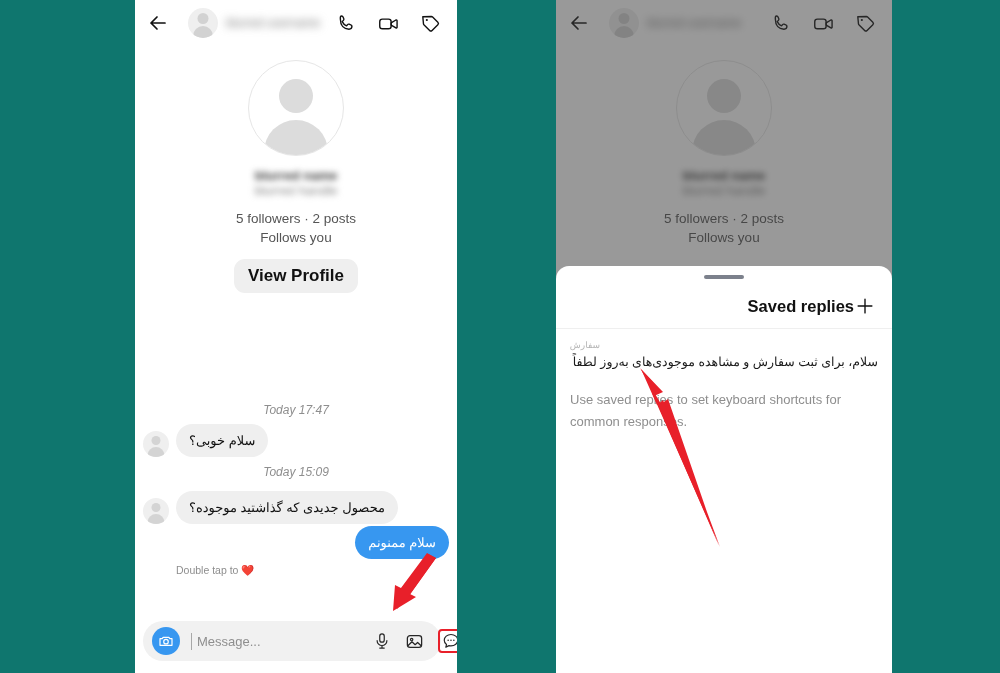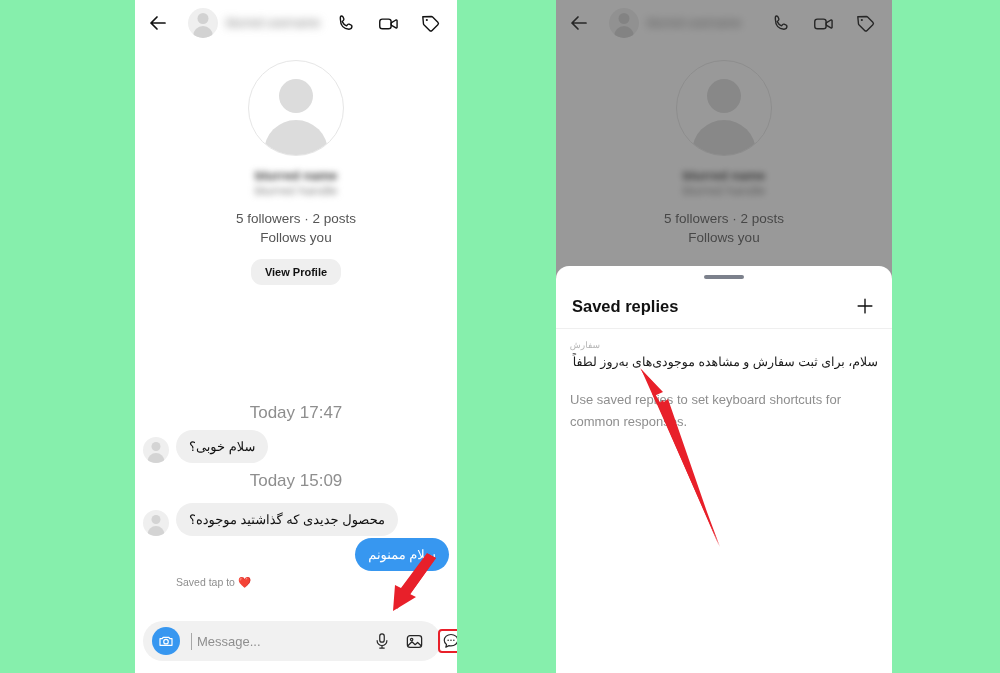--- a/index.html
+++ b/index.html
@@ -2,21 +2,21 @@
 <html><head>
 <meta charset="utf-8">
 <style>
   * { box-sizing: border-box; margin: 0; padding: 0; }
   html, body {
     width: 1000px; height: 673px;
     background: #fff;
     font-family: "Liberation Sans", sans-serif;
     overflow: hidden;
   }
-  #root { position: relative; width: 1000px; height: 673px; background: #86efac; }
+  #root { position: relative; width: 1000px; height: 673px; background: #0f766e; }
 
   
   .panel { position: absolute; top: 0; height: 673px; background: #fff; overflow: hidden; }
   #panel-left  { left: 135px; width: 322px; }
   #panel-right { left: 556px; width: 336px; }
 
   
   .chat-header {
     position: relative; height: 46px;
     display: flex; align-items: center; padding: 0 10px;
@@ -64,27 +64,27 @@
   .blur-name {
     margin-top: 12px; font-size: 13px; line-height: 15px;
     color: #6d6d6d; filter: blur(3.4px); user-select: none;
   }
   .blur-name .l1 { font-weight: bold; color: #3a3a3a; }
   .blur-name .l2 { color: #8a8a8a; }
   .meta { margin-top: 11px; font-size: 13.5px; color: #555; line-height: 19px; }
   .view-profile {
     display: inline-block; margin-top: 12px;
     background: #efefef; border: none; border-radius: 11px;
-    padding: 7px 14px; font-size: 11px; font-weight: bold; color: #111;
+    padding: 7px 14px; font-size: 17px; font-weight: bold; color: #111;
     font-family: "Liberation Sans", sans-serif; cursor: pointer;
   }
 
   
   .thread { position: absolute; left: 0; right: 0; top: 395px; bottom: 60px; padding: 0 8px; }
-  .daystamp { text-align: center; font-size: 17px; color: #8e8e8e; margin: 8px 0 7px; }
+  .daystamp { text-align: center; font-size: 12px; color: #8e8e8e; margin: 8px 0 7px; font-style: italic; }
   .msg-row { display: flex; align-items: flex-end; margin-bottom: 2px; }
   .msg-row.out { justify-content: flex-end; }
   .sm-avatar {
     width: 26px; height: 26px; border-radius: 50%; background: #efefef;
     flex: 0 0 auto; margin-right: 7px; position: relative; overflow: hidden;
   }
   .sm-avatar::before {
     content: ""; position: absolute; left: 50%; top: 5px; width: 9px; height: 9px;
     border-radius: 50%; background: #d4d4d4; transform: translateX(-50%);
   }
@@ -131,21 +131,21 @@
   }
   .sheet {
     position: absolute; left: 0; top: 266px; width: 336px; bottom: 0;
     background: #fff; border-radius: 13px 13px 0 0;
   }
   .grabber {
     width: 40px; height: 4px; border-radius: 3px; background: #7c818c;
     margin: 9px auto 0;
   }
   .sheet-head {
-    display: flex; align-items: center; justify-content: space-between;
+    display: flex; align-items: center; justify-content: flex-end;
     padding: 16px 16px 11px; border-bottom: 1px solid #efefef;
   }
   .sheet-title { font-size: 16.5px; font-weight: bold; color: #111; }
   .plus-btn { width: 22px; height: 22px; cursor: pointer; }
   .reply-item { padding: 11px 14px 8px; }
   .reply-shortcut {
     font-size: 9px; color: #b4b4b4; direction: rtl; 
     padding-right: 278px;
   }
   .reply-text {
@@ -224,21 +224,21 @@
 
       <div class="msg-row" style="margin-top:12px">
         <span class="sm-avatar"></span>
         <span class="bubble in">محصول جدیدی که گذاشتید موجوده؟</span>
       </div>
 
       <div class="msg-row out">
         <span class="bubble out">سلام ممنونم</span>
       </div>
 
-      <div class="dbl-tap">Saved tap to ❤️</div>
+      <div class="dbl-tap">Double tap to ❤️</div>
     </div>
 
     <div class="composer">
       <span class="cam">
         <svg viewBox="0 0 24 24" width="16" height="16" fill="none" stroke="#fff" stroke-width="1.8" stroke-linejoin="round">
             <path d="M3 8.5h3.2l1.5-2h8.6l1.5 2H21v10H3z" stroke-linecap="round"></path>
             <circle cx="12" cy="13" r="3.4"></circle>
           </svg>
       </span>
       <input class="composer-input" placeholder="Message..." style="">

